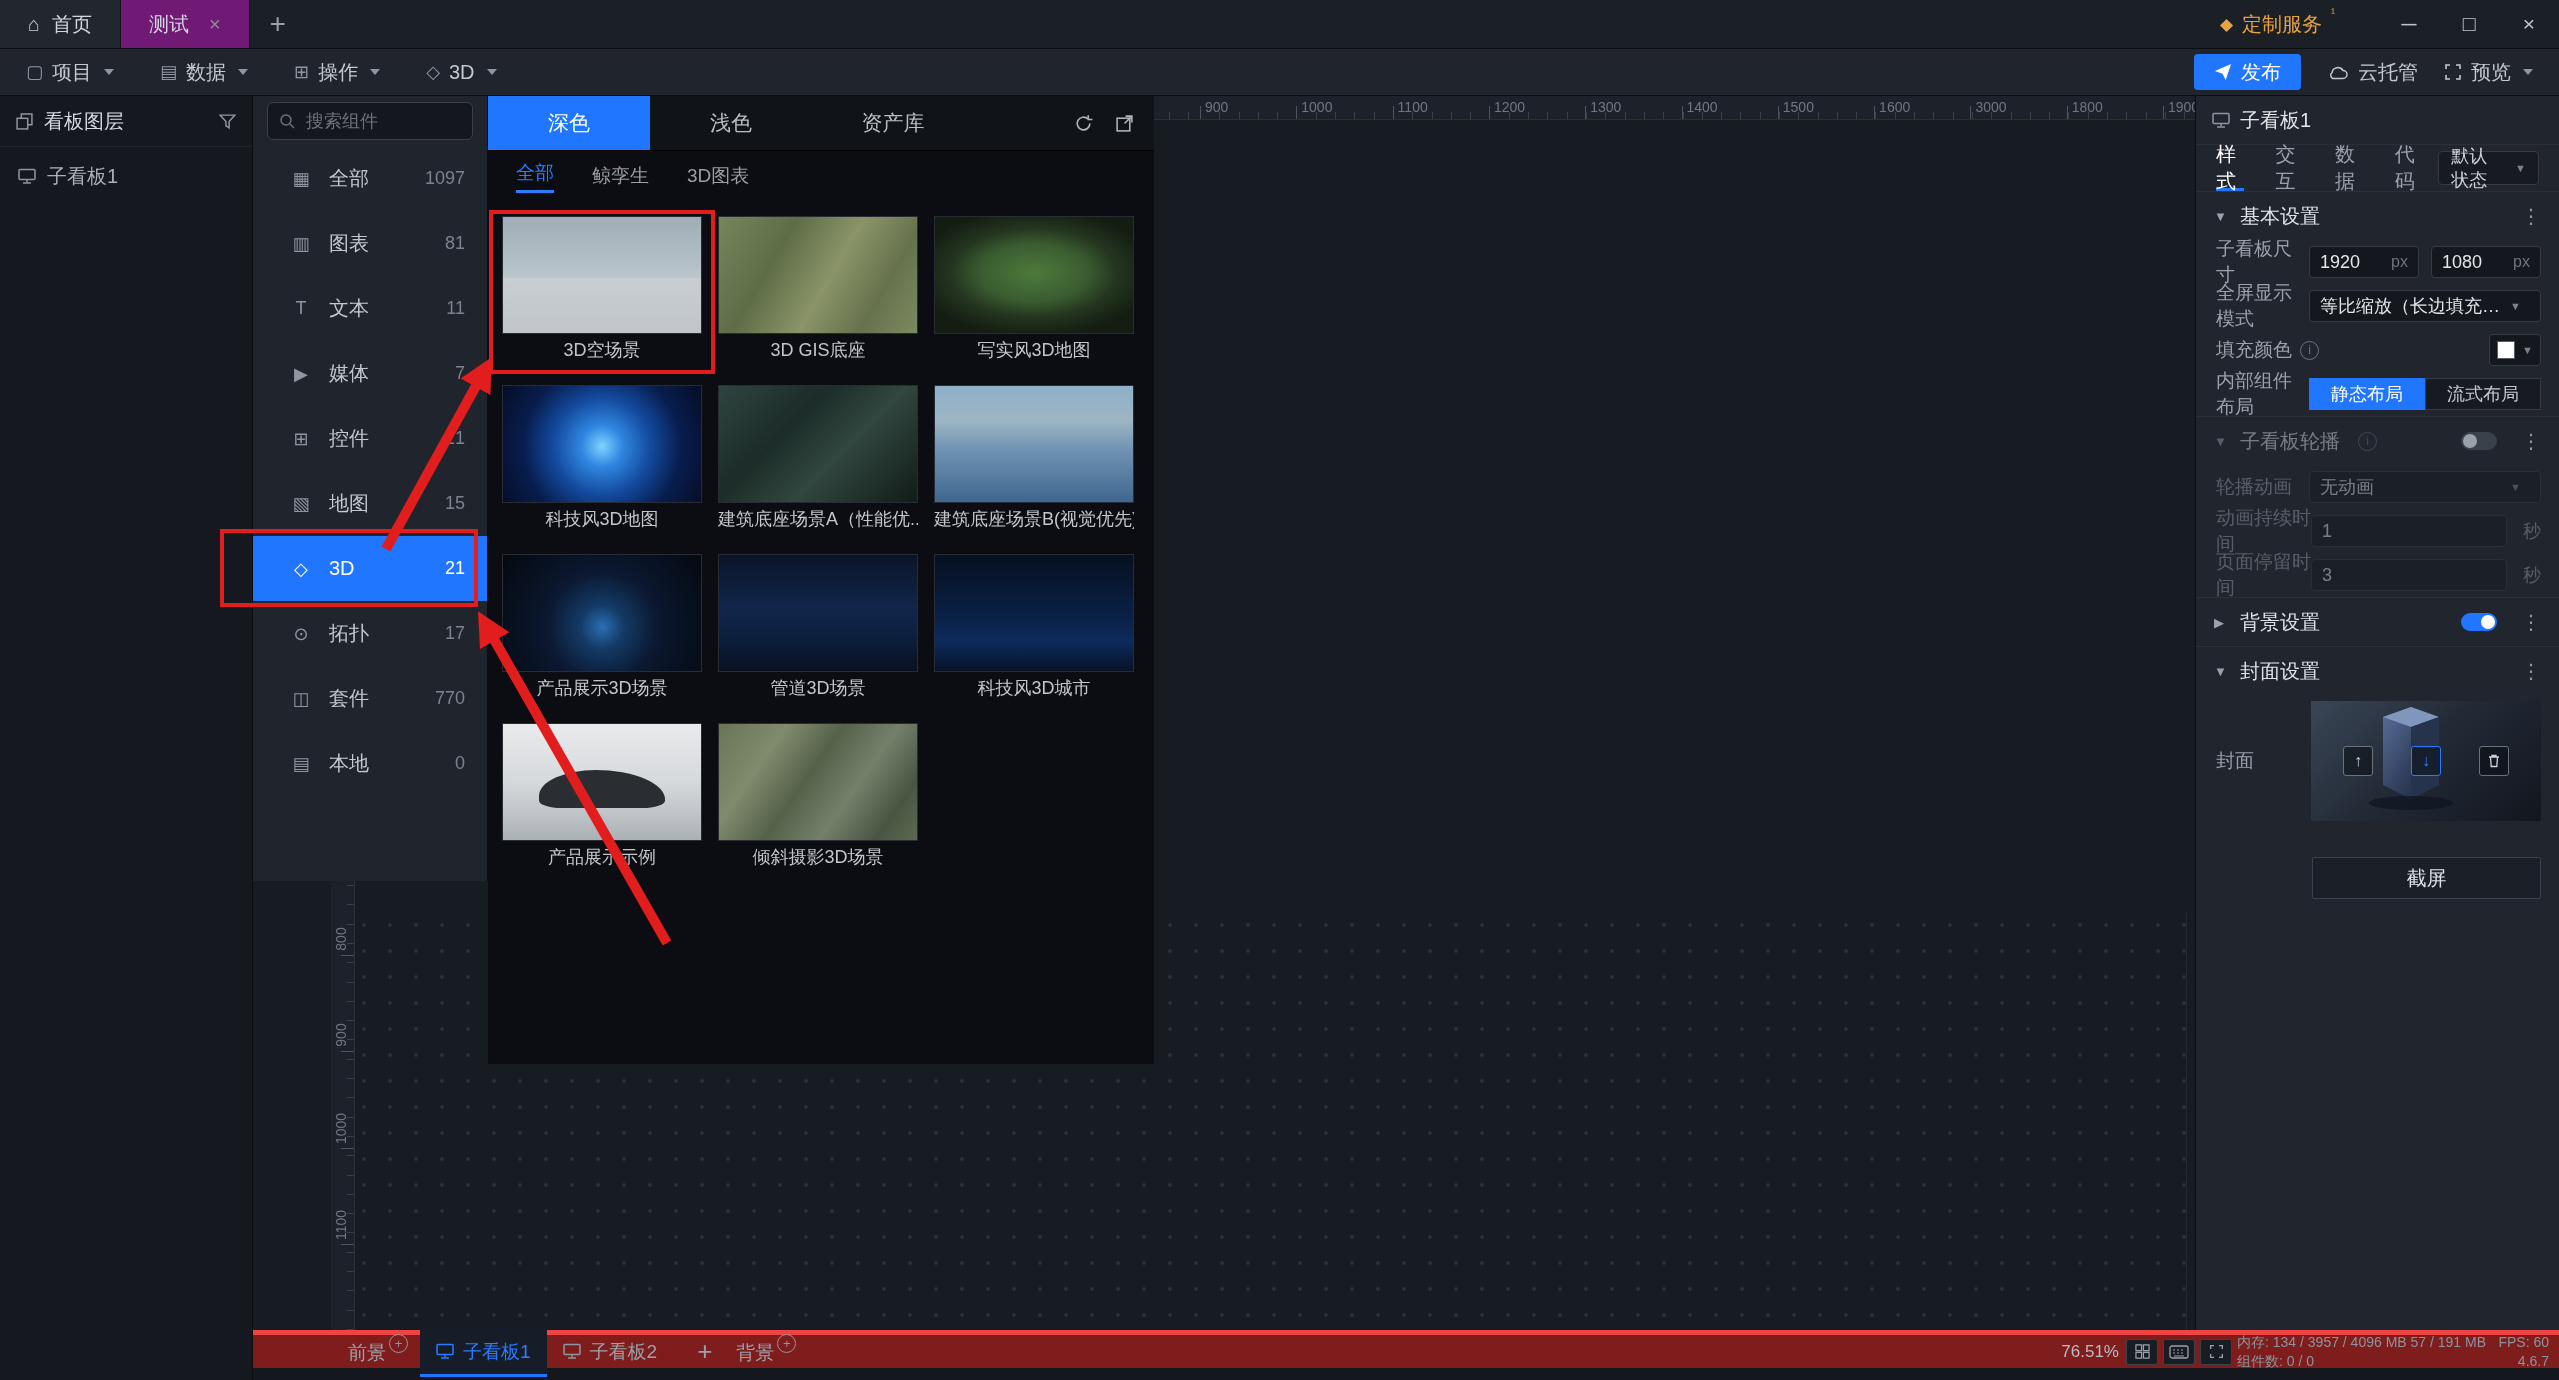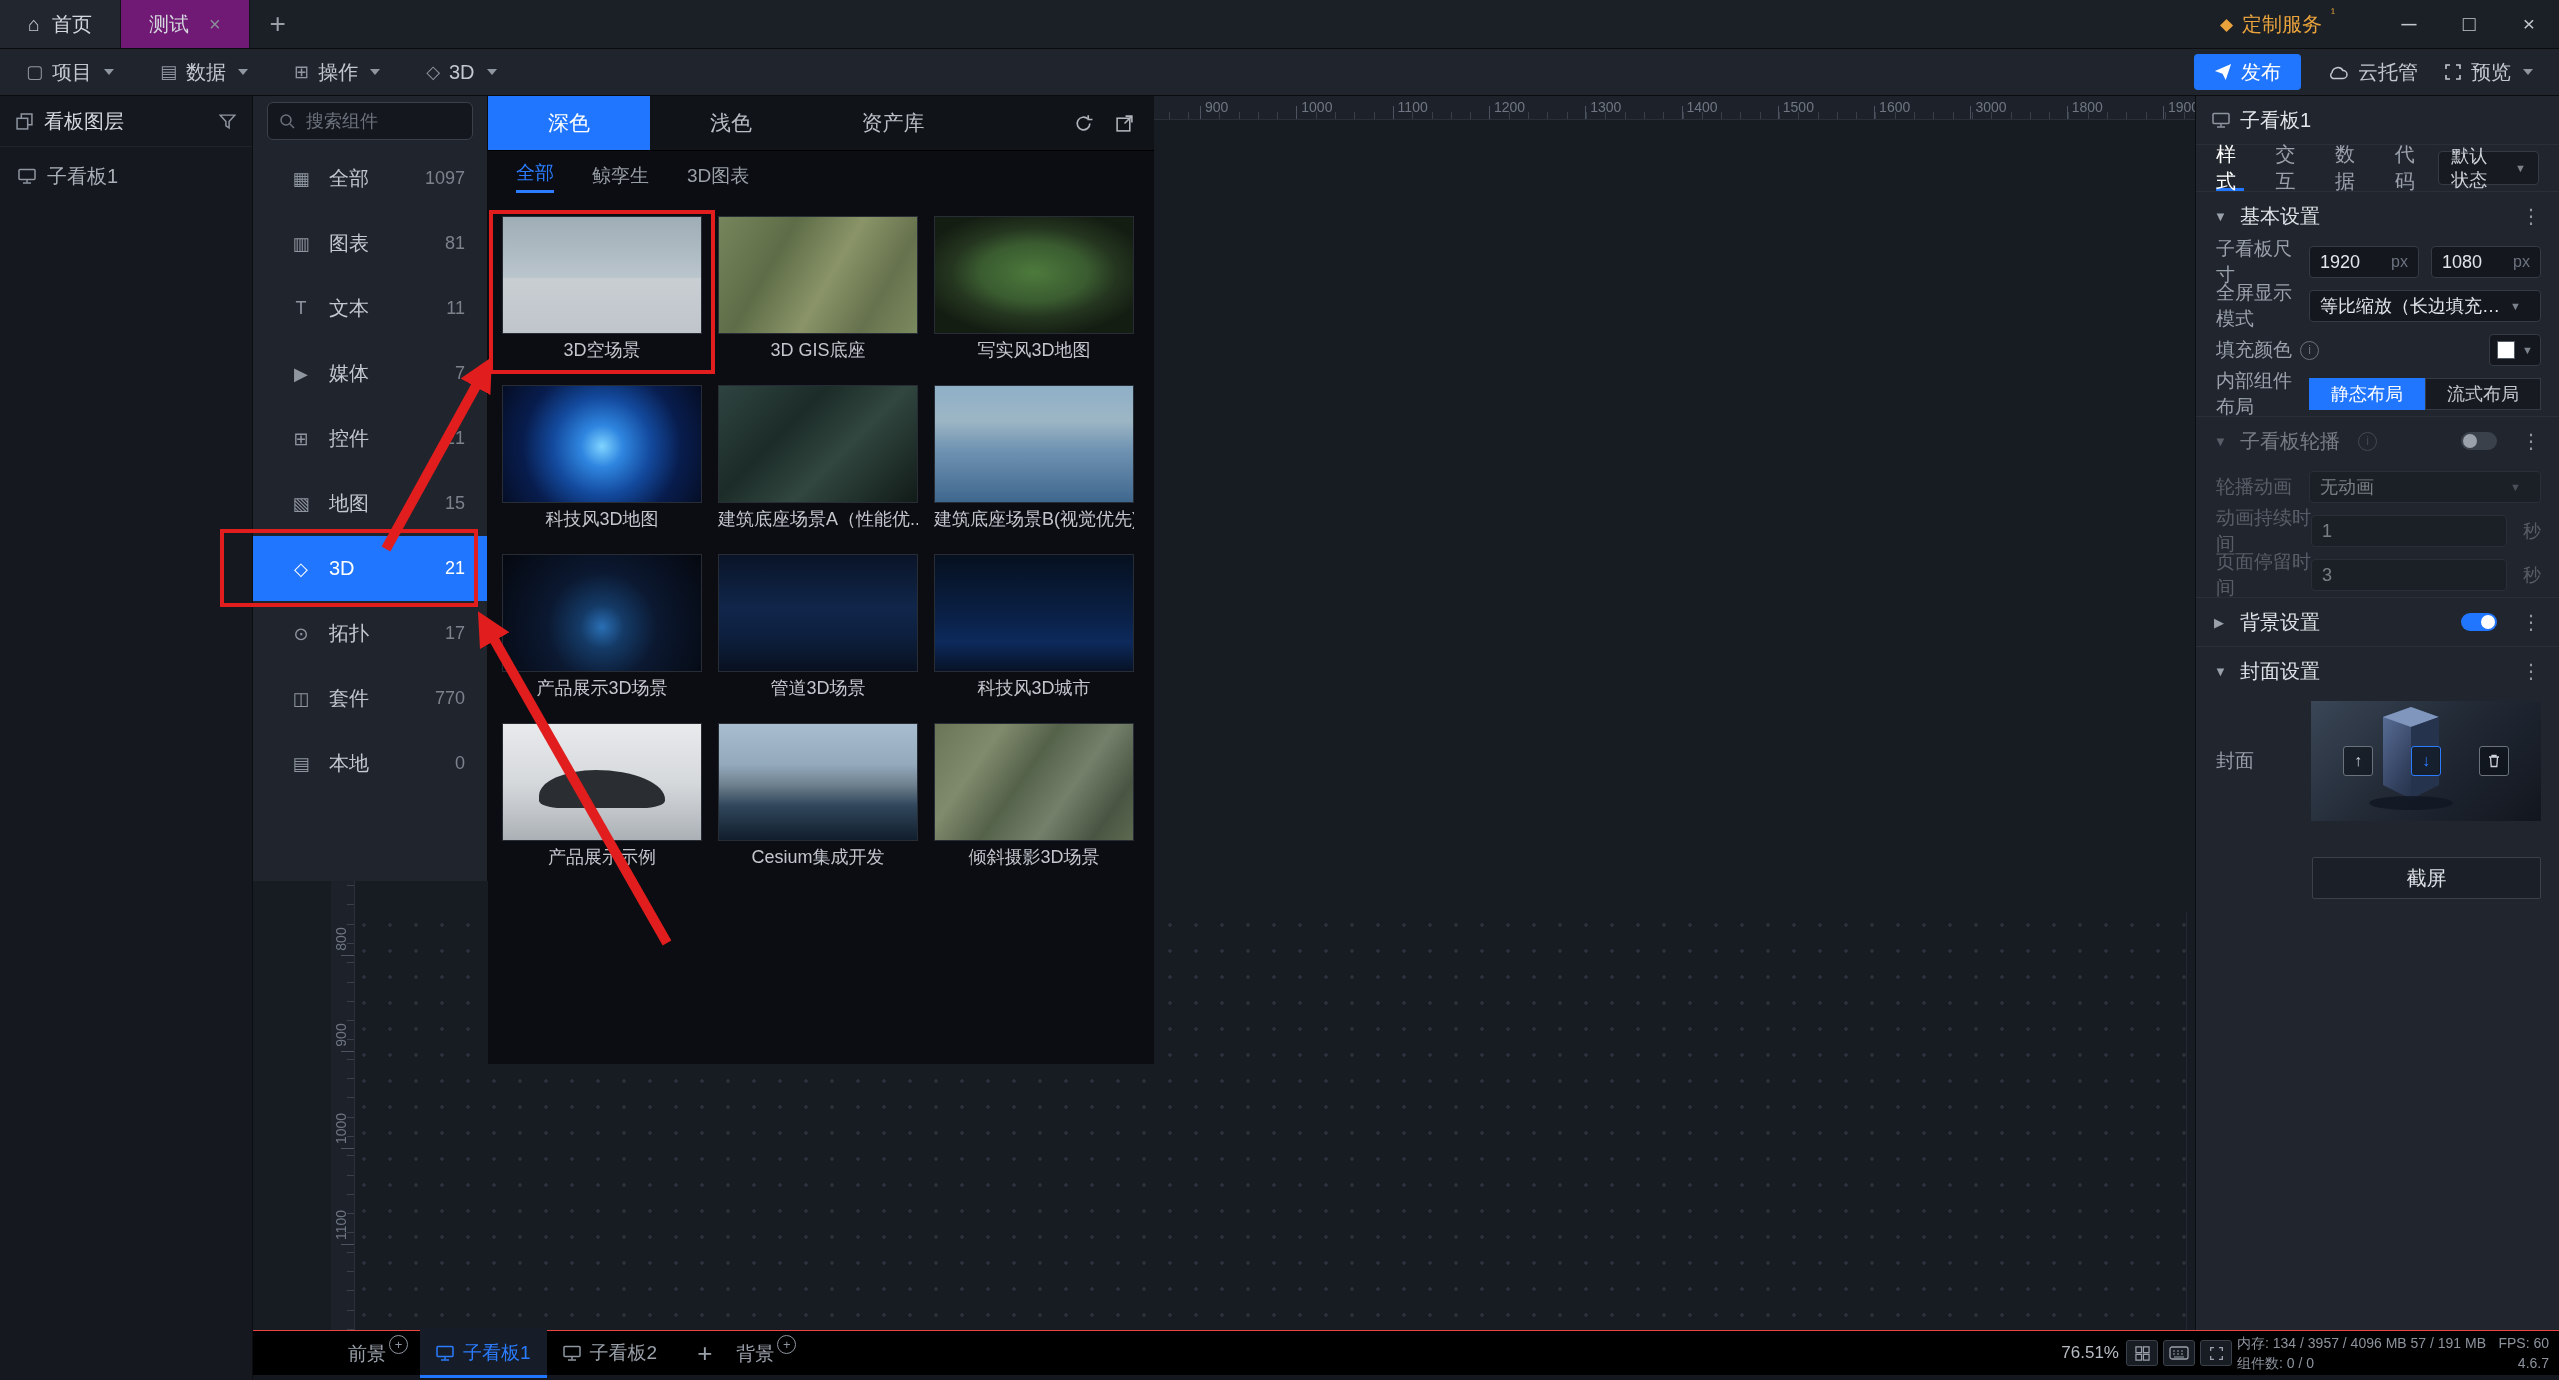--- a/index.html
+++ b/index.html
@@ -125,21 +125,21 @@
   .toggle + .kebab{margin-left:14px}
   .dim{opacity:.45}
   .cover-row{display:flex;padding:6px 18px 0 20px}
   .cover-prev{margin-left:auto;width:230px;height:120px;position:relative;background:linear-gradient(135deg,#3a4656 0%,#232b37 45%,#12161e 100%);display:flex;align-items:center;justify-content:center;gap:38px}
   .cv-btn{width:28px;height:28px;border:1px solid #6b727c;background:rgba(10,14,20,.55);color:#cfd4da;display:flex;align-items:center;justify-content:center;font-size:16px;border-radius:3px;z-index:2}
   .cv-btn.active{border-color:#2b7cff;color:#2b7cff}
   .cover-tower{position:absolute;left:0;top:0;z-index:1}
   .shot-btn{margin:36px 18px 0 116px;height:40px;border:1px solid #3a414b;border-radius:2px;display:flex;align-items:center;justify-content:center;color:#dfe3e8;font-size:20px;background:#1b2028}
 
   
-  .bottombar{position:absolute;left:253px;top:1330px;width:2306px;height:45px;background:#000000;border-top:1px solid #ef4444;display:flex;align-items:center;padding-left:95px;box-sizing:border-box;z-index:6}
+  .bottombar{position:absolute;left:253px;top:1330px;width:2306px;height:38px;background:#7f1d1d;border-top:5px solid #ef4444;display:flex;align-items:center;padding-left:95px;box-sizing:border-box;z-index:6}
   .bb-item{display:flex;align-items:flex-start;gap:3px;color:#9aa1ab;font-size:19px;margin-right:12px;padding-top:2px}
   .plus-badge{width:17px;height:17px;border-radius:50%;border:1px solid #8f96a0;font-size:13px;display:flex;align-items:center;justify-content:center;color:#8f96a0;margin-top:-6px}
   .bb-tab{height:50px;display:flex;align-items:center;gap:9px;padding:0 16px;font-size:19px;color:#9aa1ab}
   .bb-tab.selected{color:#2b7cff;background:#161d29;box-shadow:inset 0 -3px 0 #2176ff}
   .bb-plus{font-size:26px;color:#9aa1ab;margin:0 24px}
   .bb-right{margin-left:auto;display:flex;align-items:center;gap:5px;padding-right:10px}
   .zoom{font-size:17px;color:#b7bcc4;margin-right:2px}
   .bb-iconbtn{width:30px;height:24px;border:1px solid #3a414b;border-radius:3px;display:flex;align-items:center;justify-content:center;color:#9aa1ab;background:#181c23}
   .stats{width:312px;display:flex;flex-direction:column;gap:3px;font-size:14px;color:#8c939d;line-height:1.15}
   .stats .srow{display:flex;justify-content:space-between}
@@ -415,24 +415,20 @@
         <div class="g-thumb th-pipes"></div>
         <div class="g-cap">管道3D场景</div>
       </div>
       <div class="g-card">
         <div class="g-thumb th-techcity"></div>
         <div class="g-cap">科技风3D城市</div>
       </div>
       <div class="g-card">
         <div class="g-thumb th-car"></div>
         <div class="g-cap">产品展示示例</div>
-      </div>
-      <div class="g-card">
-        <div class="g-thumb th-cesium"></div>
-        <div class="g-cap">Cesium集成开发</div>
       </div>
       <div class="g-card">
         <div class="g-thumb th-aerial"></div>
         <div class="g-cap">倾斜摄影3D场景</div>
       </div>
     </div>
 </div>
 
 <div class="rightpanel">
   <div class="rp-header">

